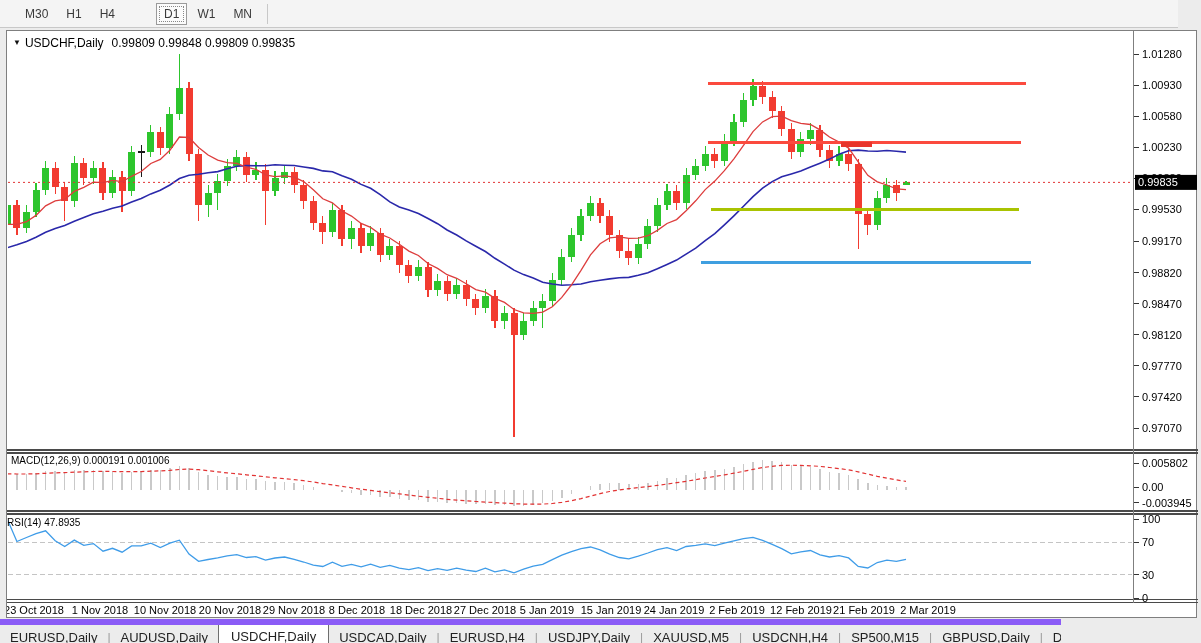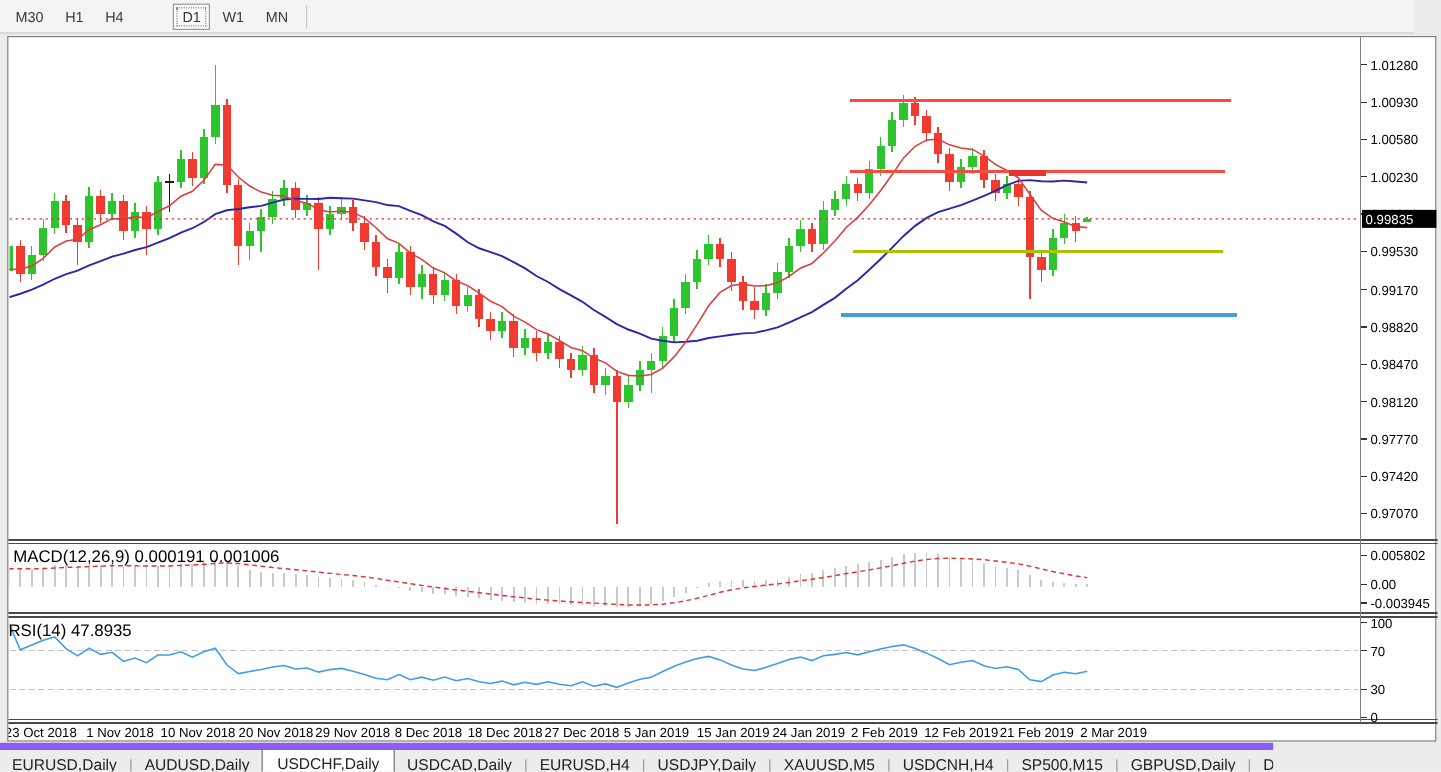--- a/index.html
+++ b/index.html
@@ -1,29 +1,29 @@
 <!DOCTYPE html>
 <html><head>
 <meta charset="utf-8">
 <style>
   html,body{margin:0;padding:0;}
   body{width:1201px;height:643px;position:relative;background:#ececec;
        font-family:"Liberation Sans",sans-serif;overflow:hidden;}
   
   .toolbar{position:absolute;left:0;top:0;width:1178px;height:28px;background:#f4f4f4;
-           border-bottom:1px solid #c8c8c8;display:flex;align-items:center;padding-left:4px;box-sizing:border-box;text-align:center;}
+           border-bottom:1px solid #c8c8c8;display:flex;align-items:center;padding-left:16px;box-sizing:border-box;text-align:center;}
   .tf-btn{font-size:12px;color:#3a3a3a;padding:3px 7px;margin:0 1px;border:1px solid transparent;
           background:transparent;cursor:default;line-height:14px;}
   .tf-btn.active{background:#fbfbfb;border:1px solid #9a9a9a;outline:1px dotted #888;outline-offset:-4px;margin-left:32px;}
   .tf-sep{width:1px;height:20px;background:#c8c8c8;margin:0 6px;}
   
   .window{position:absolute;left:6px;top:30px;width:1191px;height:588px;background:#ffffff;
           border:1px solid #7f7f7f;box-sizing:border-box;}
   .window svg{position:absolute;left:0;top:0;}
-  .overlay-label{position:absolute;font-size:14px;color:#000;white-space:nowrap;z-index:5;}
+  .overlay-label{position:absolute;font-size:10px;color:#000;white-space:nowrap;z-index:5;}
   .title-row{left:6px;top:5px;font-size:12px;}
   .title-row .tri{display:inline-block;font-size:8px;vertical-align:2px;margin-right:4px;color:#111;}
   .title-row .ohlc{margin-left:8px;}
   .macd-label{left:4px;top:424px;}
   .rsi-label{left:0;top:486px;}
   
   .tabbar{position:absolute;left:0;top:619px;width:1061px;height:24px;background:#ececec;
           border-top:6px solid #8b5cf6;display:flex;align-items:flex-end;overflow:hidden;}
   .tab{font-size:13px;color:#222;padding:3px 10px 4px 10px;white-space:nowrap;cursor:default;}
   .tab.active{background:#ffffff;border:1px solid #6e6e6e;border-bottom:none;padding:4px 12px 5px 12px;}
@@ -418,20 +418,23 @@
         <text x="484" y="613" font-size="11" font-family="&quot;Liberation Sans&quot;,sans-serif" fill="#000000" text-anchor="middle">27 Dec 2018</text>
         <text x="546" y="613" font-size="11" font-family="&quot;Liberation Sans&quot;,sans-serif" fill="#000000" text-anchor="middle">5 Jan 2019</text>
         <text x="610" y="613" font-size="11" font-family="&quot;Liberation Sans&quot;,sans-serif" fill="#000000" text-anchor="middle">15 Jan 2019</text>
         <text x="673" y="613" font-size="11" font-family="&quot;Liberation Sans&quot;,sans-serif" fill="#000000" text-anchor="middle">24 Jan 2019</text>
         <text x="736" y="613" font-size="11" font-family="&quot;Liberation Sans&quot;,sans-serif" fill="#000000" text-anchor="middle">2 Feb 2019</text>
         <text x="800" y="613" font-size="11" font-family="&quot;Liberation Sans&quot;,sans-serif" fill="#000000" text-anchor="middle">12 Feb 2019</text>
         <text x="863" y="613" font-size="11" font-family="&quot;Liberation Sans&quot;,sans-serif" fill="#000000" text-anchor="middle">21 Feb 2019</text>
         <text x="927" y="613" font-size="11" font-family="&quot;Liberation Sans&quot;,sans-serif" fill="#000000" text-anchor="middle">2 Mar 2019</text>
       </g>
     </svg>
+  <div class="overlay-label title-row">
+    <span class="tri">▼</span><span>USDCHF,Daily</span><span class="ohlc">0.99809 0.99848 0.99809 0.99835</span>
+  </div>
   <div class="overlay-label macd-label">
     <span>MACD(12,26,9)</span>
     <span>0.000191 0.001006</span>
   </div>
   <div class="overlay-label rsi-label">
     <span>RSI(14)</span>
     <span>47.8935</span>
   </div>
 </div>
 

